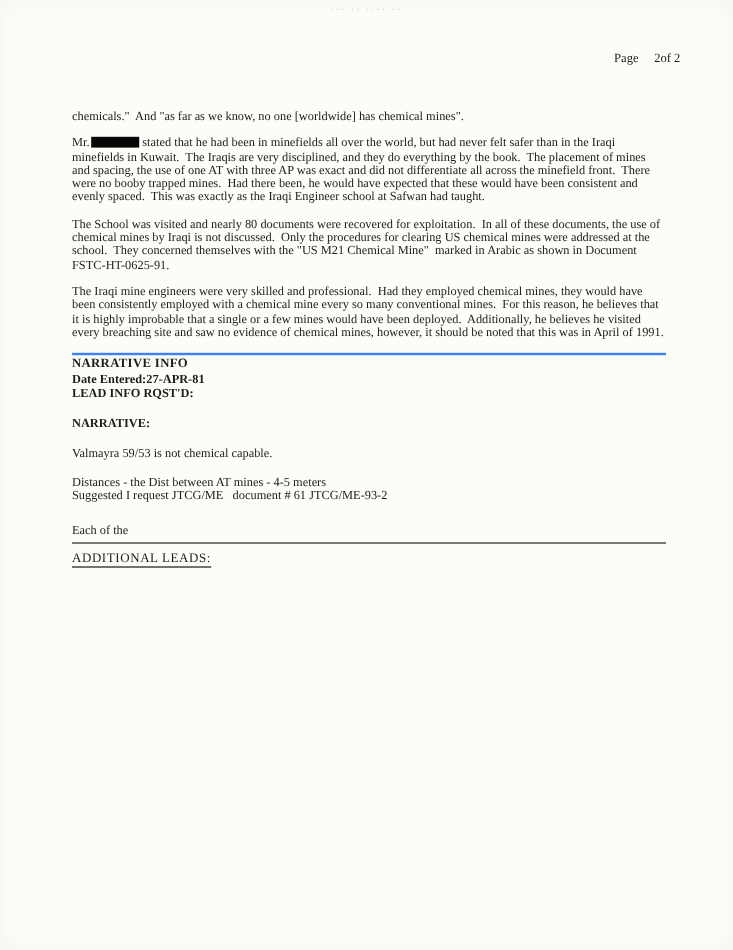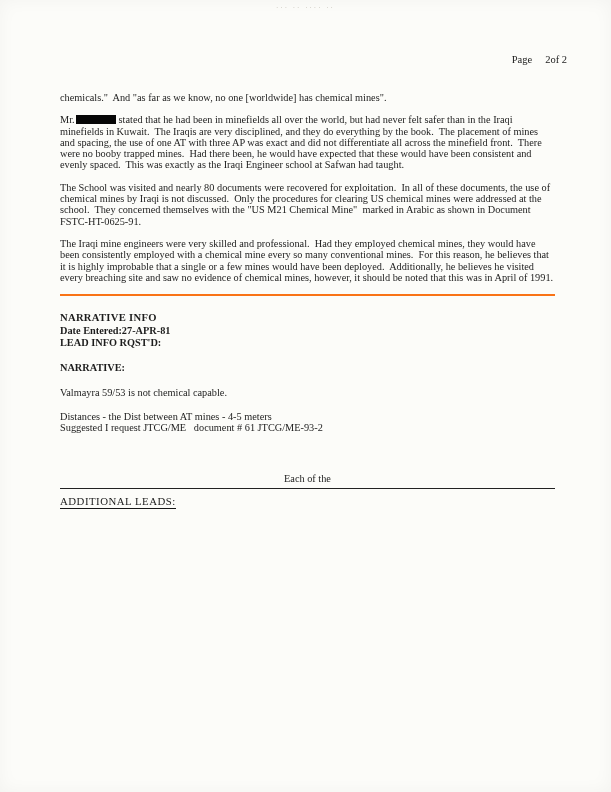--- a/index.html
+++ b/index.html
@@ -21,21 +21,21 @@
     position: absolute;
     top: 4px;
     left: 276px;
     font-size: 7px;
     color: #b9b4aa;
     letter-spacing: 2px;
     white-space: nowrap;
   }
   .page-header {
     position: absolute;
-    top: 54px;
+    top: 44px;
     right: 44px;
     font-size: 10.5px;
   }
   .page-header .gap { display: inline-block; width: 13px; }
   .content {
     position: absolute;
     top: 92px;
     left: 60px;
     width: 495px;
     font-size: 10.3px;
@@ -48,34 +48,34 @@
   .redaction {
     display: inline-block;
     width: 40px;
     height: 9px;
     background: #060606;
     vertical-align: -1px;
     margin: 0 3px 0 1px;
   }
   .narrative-section {
     margin-top: 9px;
-    border-top: 2px solid #f97316;
-    padding-top: 16px;
+    border-top: 2px solid #3b82f6;
+    padding-top: 2px;
   }
   .sec-heading {
     font-weight: bold;
     font-size: 10.6px;
     letter-spacing: 0.3px;
   }
   .line { white-space: pre-wrap; }
   .b { font-weight: bold; }
   .mt-sm  { margin-top: 2px; }
   .mt-lg  { margin-top: 14px; }
   .mt-blk { margin-top: 12px; }
-  .mt-xl  { margin-top: 40px; text-align: center; }
+  .mt-xl  { margin-top: 18px; }
   .section-divider {
     margin-top: 3px;
     border-top: 1.5px solid #222;
     width: 495px;
   }
   .additional-heading {
     display: inline-block;
     margin-top: 7px;
     font-weight: normal;
     font-size: 10.8px;

